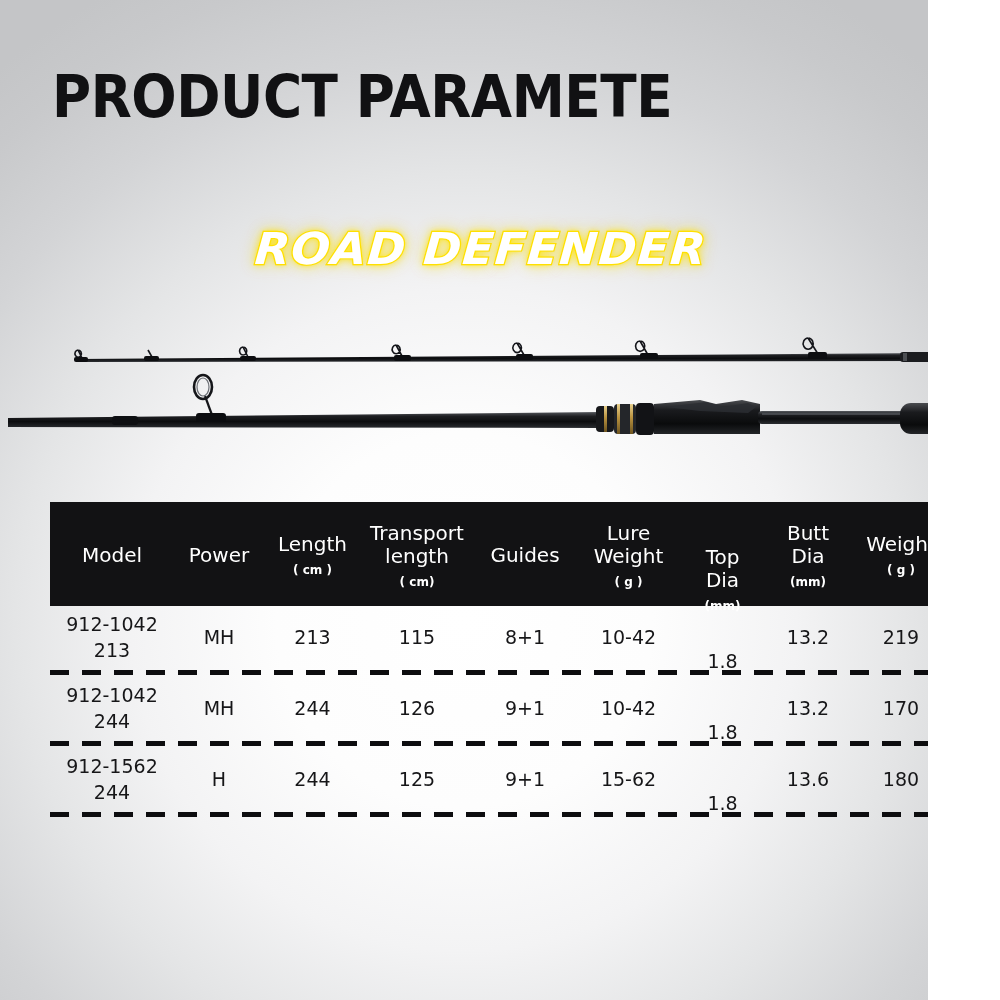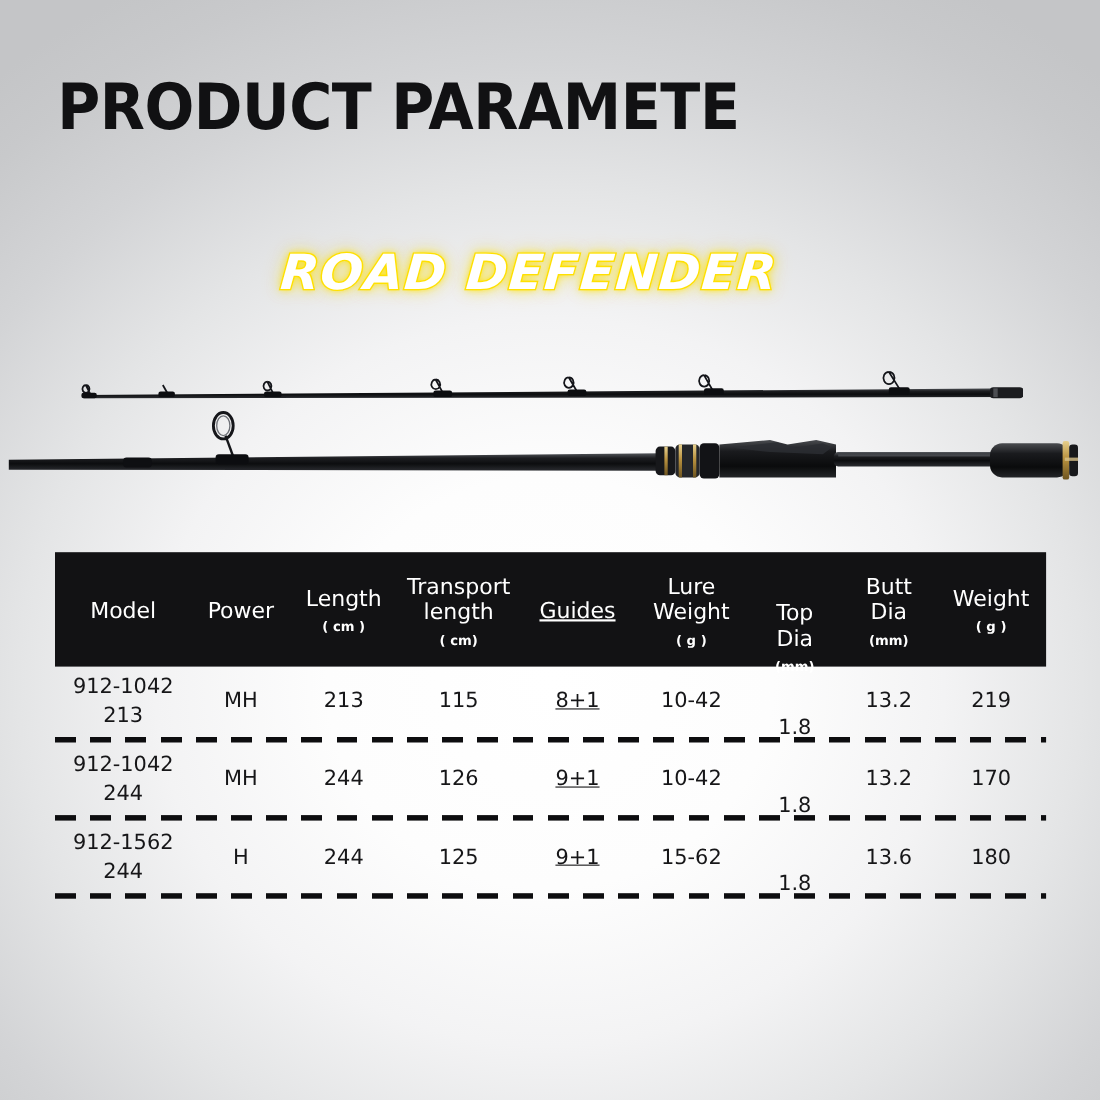--- a/index.html
+++ b/index.html
@@ -7,21 +7,21 @@
     padding: 0;
   }
   body {
     width: 1000px;
     height: 1000px;
     font-family: "DejaVu Sans", "Liberation Sans", sans-serif;
     overflow: hidden;
   }
   #page {
     position: relative;
-    width: 1000px;
+    width: 928px;
     height: 1000px;
     background:
       radial-gradient(ellipse 78% 72% at 50% 62%,
         #ffffff 0%,
         #fdfdfd 26%,
         #f3f3f4 46%,
         #e4e5e6 62%,
         #d3d4d6 78%,
         #c8c9cb 92%,
         #c4c5c7 100%);
@@ -139,21 +139,21 @@
     background-size: 100% 5px;
     background-position: 0 2px;
     background-repeat: repeat-x;
   }
 
   
   .c0 { width: 124px; align-items: center; }
   .c1 { width: 90px; }
   .c2 { width: 97px; }
   .c3 { width: 112px; }
-  .c4 { width: 104px; text-decoration: underline; }
+  .c4 { width: 104px; }
   .c5 { width: 103px; }
   .c6 { width: 85px; margin-top: 48px; }
   .c7 { width: 86px; }
   .c8 { width: 100px; }
 </style>
 </head>
 <body>
 
 <div id="page">
 

